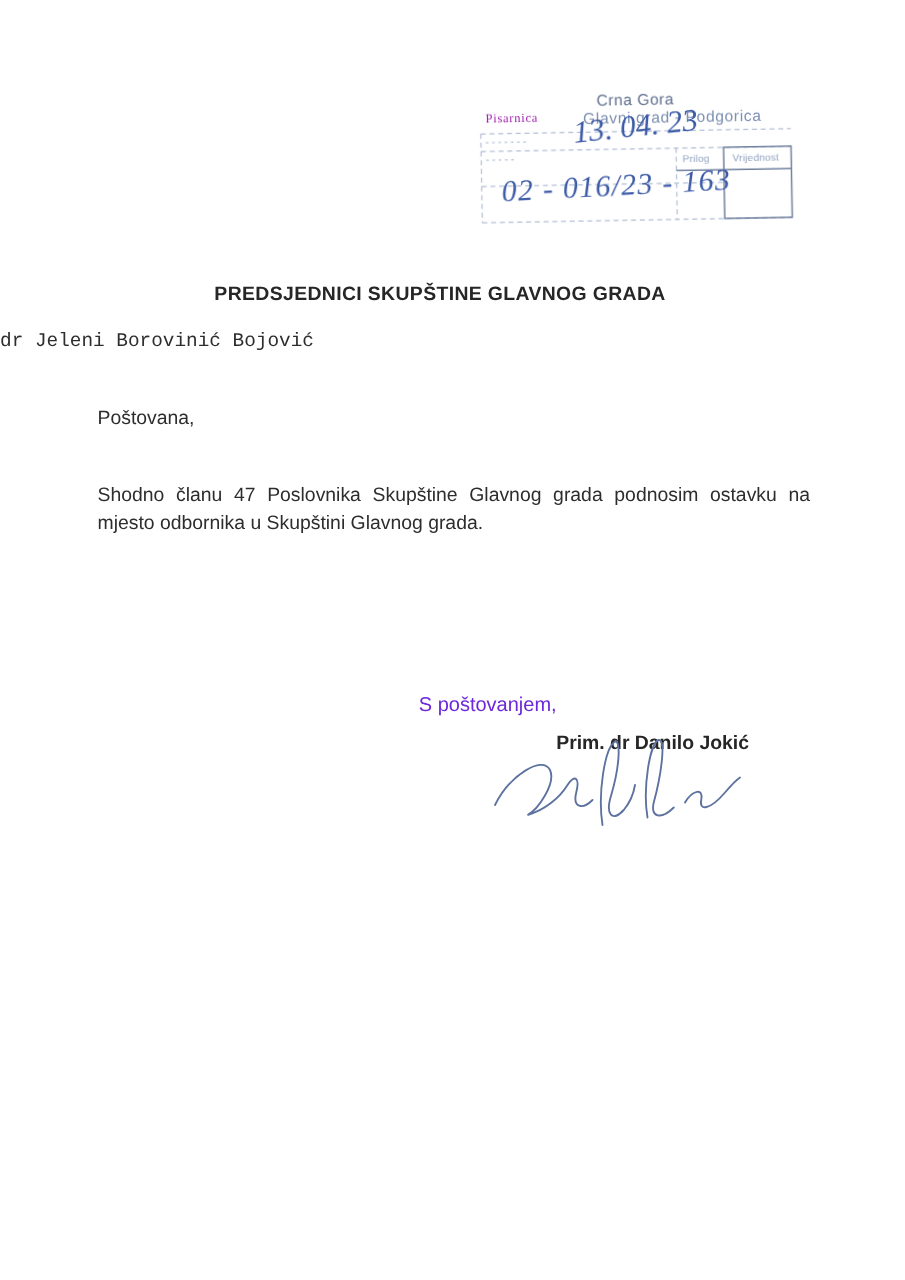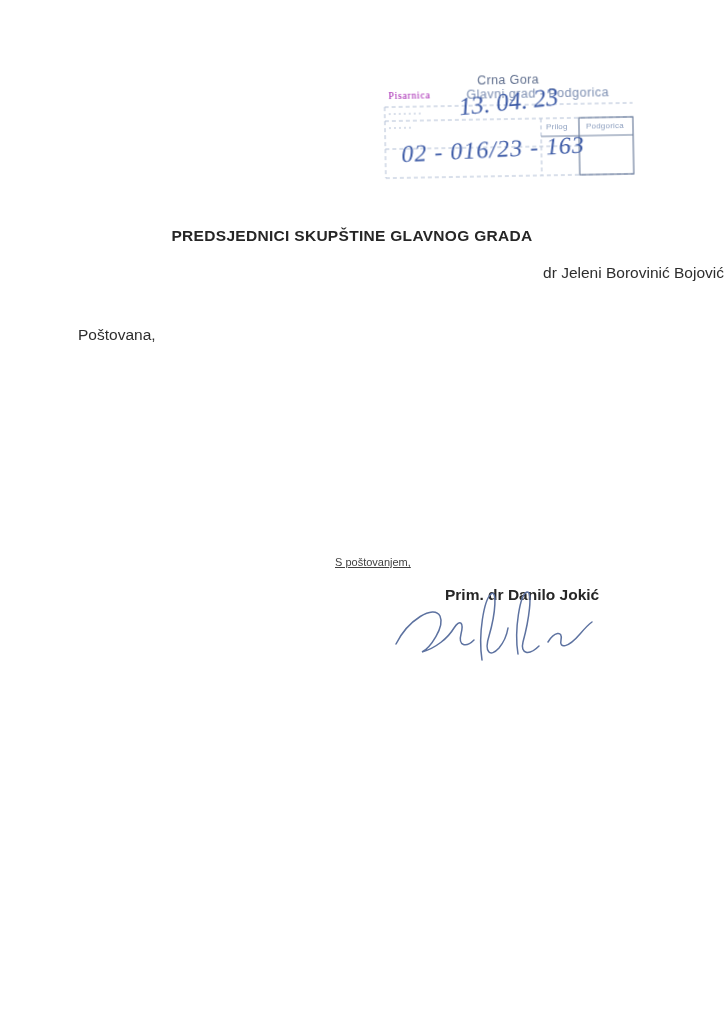--- a/index.html
+++ b/index.html
@@ -58,36 +58,36 @@
   }
 
   
   .recipient-title {
     position: absolute; left: 0; top: 227px; width: 704px;
     text-align: center; font-size: 15.5px; font-weight: bold;
     letter-spacing: 0.3px; color: #262626;
   }
   .recipient-name {
     position: absolute; left: 0; top: 264px; width: 724px;
-    text-align: right; font-size: 15.5px; color: #2d2d2d;
+    text-align: left; font-size: 15.5px; color: #2d2d2d; font-family: Liberation Mono, monospace;
   }
   .salutation {
     position: absolute; left: 78px; top: 326px;
     font-size: 15.5px; font-weight: normal; color: #2d2d2d;
   }
   .para {
     position: absolute; left: 78px; width: 570px;
     font-size: 15.5px; line-height: 22px; text-align: justify;
     color: #2d2d2d;
   }
   .para-1 { top: 386px; }
   .para-2 { top: 468px; }
   .closing {
     position: absolute; left: 335px; top: 556px;
-    font-size: 11px; color: #404040; text-decoration: underline;
+    font-size: 16px; color: #6d28d9;
   }
   .signer {
     position: absolute; left: 445px; top: 586px;
     font-size: 15.5px; font-weight: bold; color: #262626;
   }
   .signature {
     position: absolute; left: 390px; top: 586px;
     z-index: 2;
   }
 </style>
@@ -110,28 +110,29 @@
       </g>
       <g fill="none" stroke="#70819f" stroke-width="1.2">
         <rect x="196" y="47" width="54" height="57"></rect>
         <path d="M158 65 H250"></path>
       </g>
     </svg>
     <div class="stamp-country">Crna Gora</div>
     <div class="stamp-office">Pisarnica</div>
     <div class="stamp-city">Glavni grad - Podgorica</div>
     <div class="stamp-field prilog">Prilog</div>
-    <div class="stamp-field vrijednost">Podgorica</div>
+    <div class="stamp-field vrijednost">Vrijednost</div>
     <div class="hand stamp-date">13. 04. 23</div>
     <div class="hand stamp-number">02 - 016/23 - 163</div>
   </div>
 
   <div class="recipient-title">PREDSJEDNICI SKUPŠTINE GLAVNOG GRADA</div>
   <div class="recipient-name">dr Jeleni Borovinić Bojović</div>
   <div class="salutation">Poštovana,</div>
+  <div class="para para-1">Shodno članu 47 Poslovnika Skupštine Glavnog grada podnosim ostavku na mjesto odbornika u Skupštini Glavnog grada.</div>
   <div class="closing">S poštovanjem,</div>
   <div class="signer">Prim. dr Danilo Jokić</div>
 
   <svg class="signature" width="210" height="95" viewBox="0 0 210 95">
     <g fill="none" stroke="#5d72a0" stroke-width="1.5" stroke-linecap="round">
       <path d="M 6 58 C 18 34, 44 18, 50 30 C 55 41, 40 62, 32 66 C 46 62, 58 52, 64 42 C 70 33, 74 36, 71 48 C 68 60, 76 62, 84 54"></path>
       <path d="M 92 74 C 88 48, 94 14, 101 8 C 107 3, 106 26, 99 50 C 94 66, 100 72, 109 62 C 114 56, 117 48, 118 42"></path>
       <path d="M 128 68 C 124 44, 130 8, 137 6 C 143 5, 139 34, 133 56 C 130 68, 139 70, 149 60"></path>
       <path d="M 158 56 C 164 46, 173 44, 171 54 C 169 63, 178 62, 190 48 C 196 41, 199 38, 202 36"></path>
     </g>

